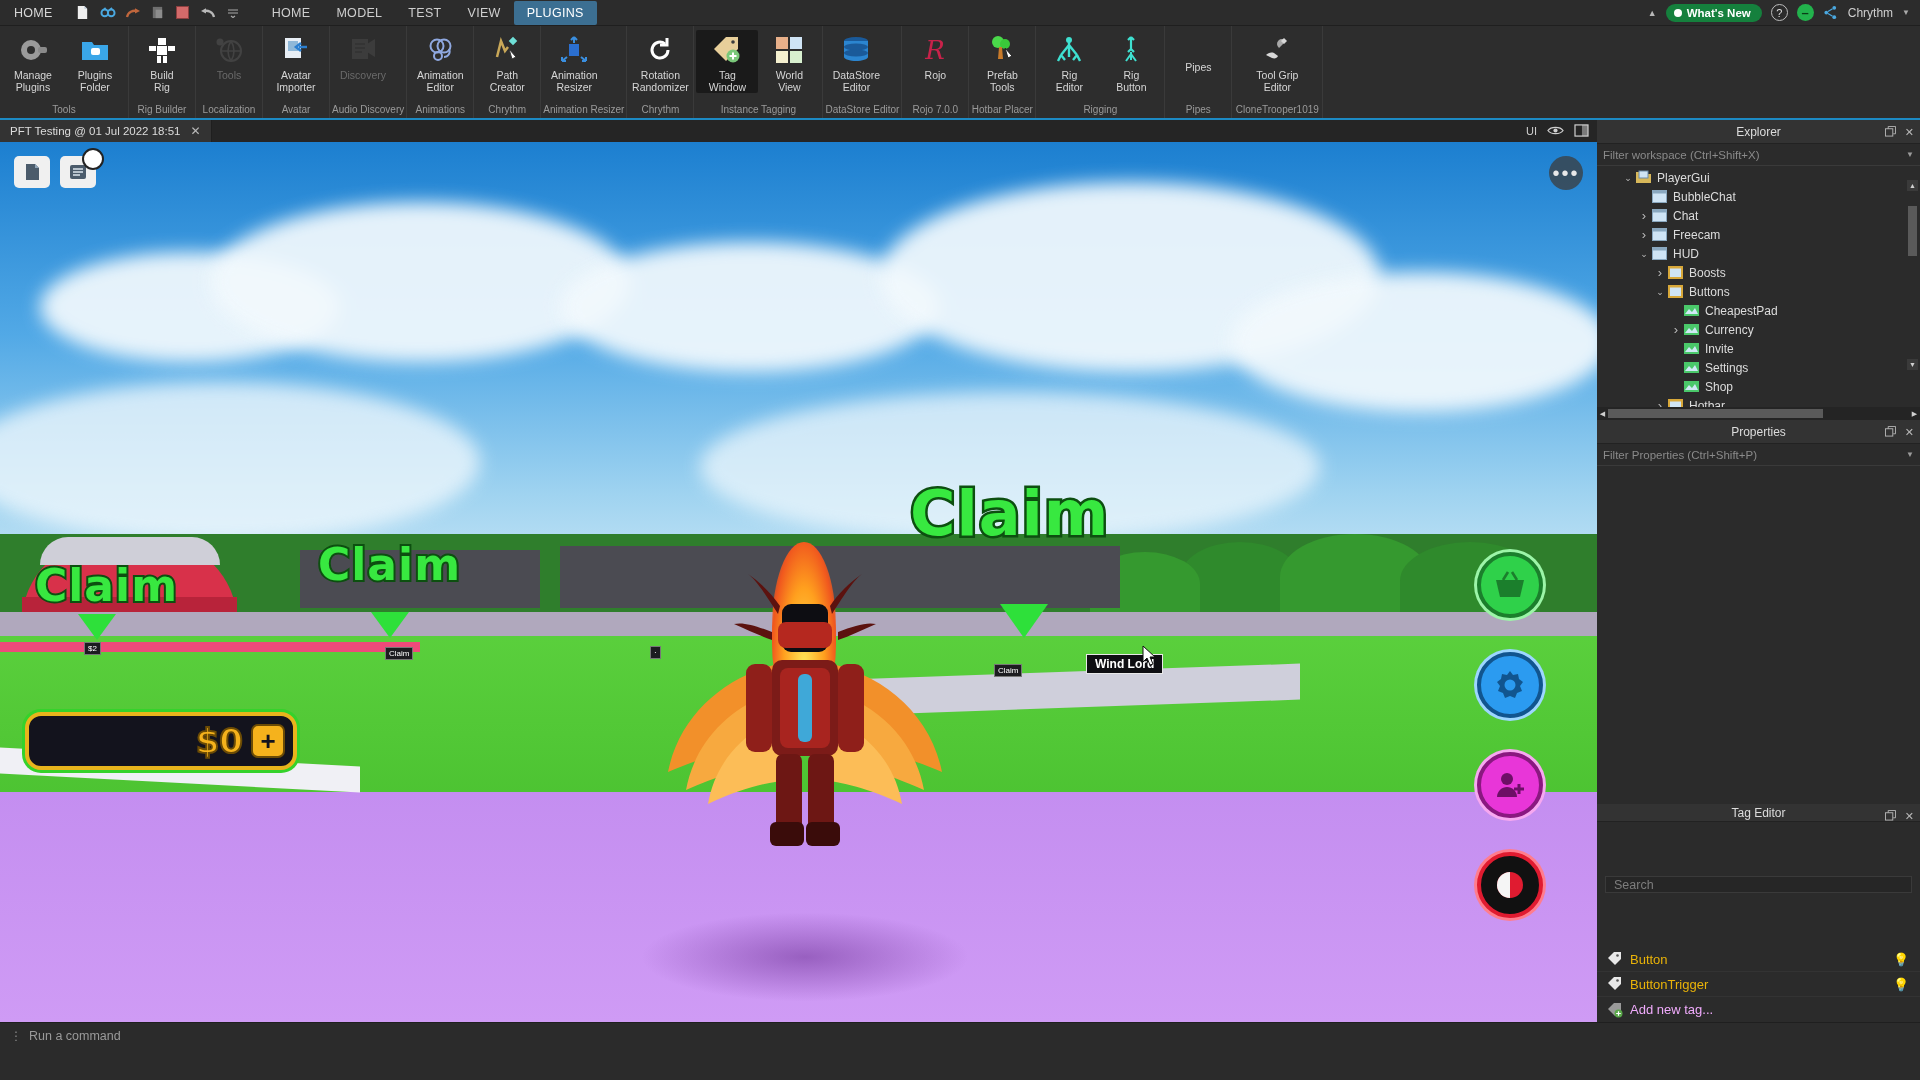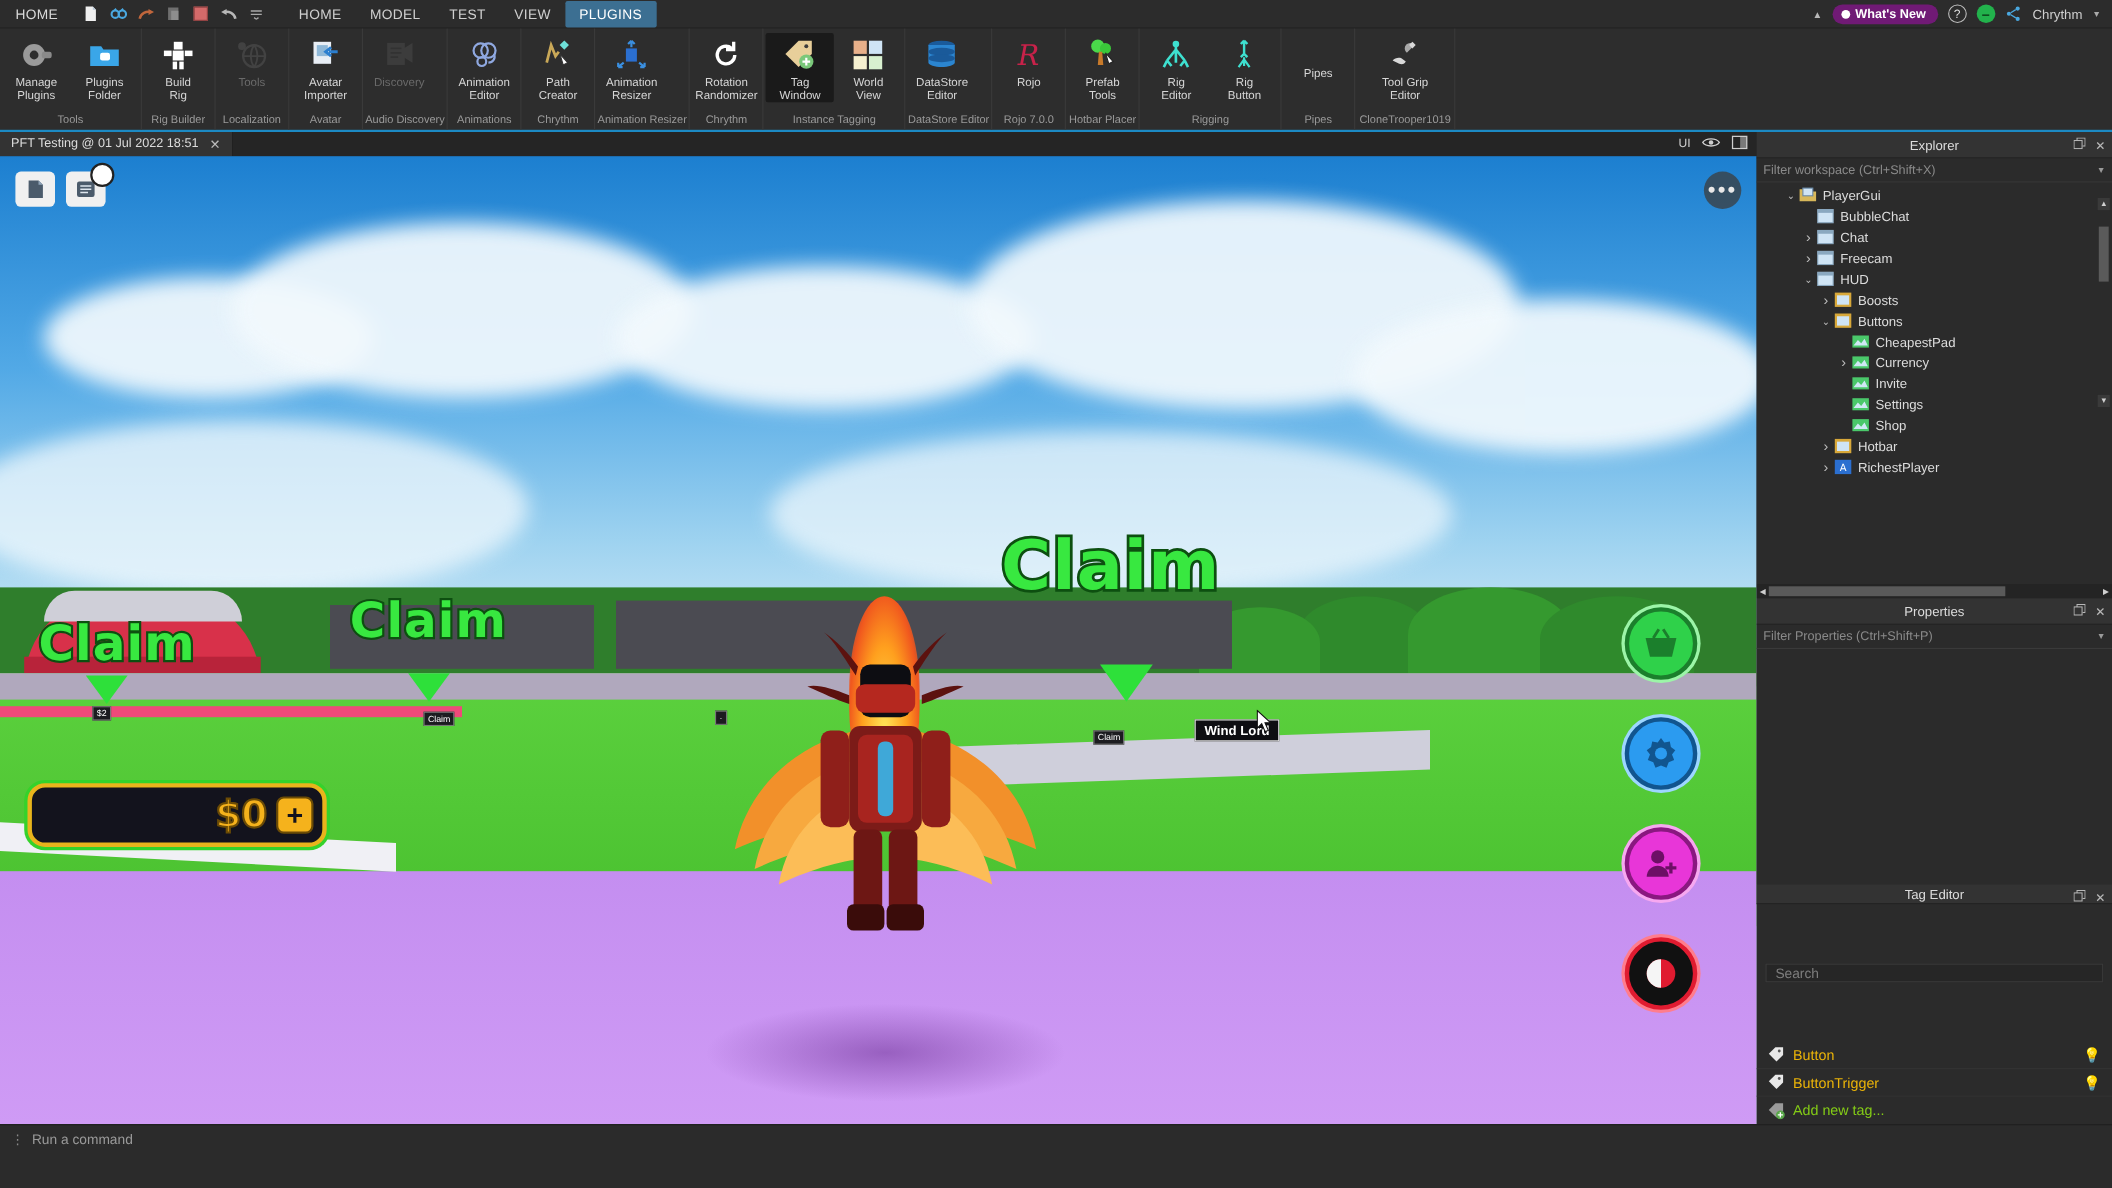--- a/index.html
+++ b/index.html
@@ -10,21 +10,21 @@
   
   .menubar { position:absolute; left:0; top:0; width:1920px; height:26px;
     background:#2c2c2c; display:flex; align-items:center; border-bottom:1px solid #1f1f1f; }
   .menu-file { color:#d8d8d8; font-size:12.5px; padding:0 12px 0 14px; letter-spacing:.3px; }
   .qat { display:flex; align-items:center; gap:9px; padding:0 10px; }
   .qat-ico { width:16px; height:16px; display:flex; align-items:center; justify-content:center; }
   .mtabs { display:flex; align-items:center; margin-left:8px; }
   .mtab { color:#cfcfcf; font-size:12.5px; padding:5px 13px; letter-spacing:.3px; }
   .mtab.active { background:#3c6f92; color:#fff; border-radius:2px; }
   .topright { margin-left:auto; display:flex; align-items:center; gap:9px; padding-right:10px; }
-  .whatsnew { background:#701a75; color:#fff; font-size:11.5px; font-weight:bold;
+  .whatsnew { background:#15803d; color:#fff; font-size:11.5px; font-weight:bold;
     border-radius:11px; padding:3px 11px 3px 8px; display:flex; align-items:center; gap:5px; }
   .wn-dot { width:8px; height:8px; border-radius:50%; background:#fff; }
   .circ-ico { width:17px; height:17px; border-radius:50%; display:flex;
     align-items:center; justify-content:center; font-size:11px; }
   .user-name { color:#cfcfcf; font-size:12px; }
   .caretS { color:#aaa; font-size:8px; }
 
   
   .ribbon { position:absolute; left:0; top:26px; width:1920px; height:94px;
     background:#2d2d2d; display:flex; align-items:stretch; border-bottom:2px solid #1c8ac4; }
@@ -673,21 +673,21 @@
             </svg>
           <span class="cnt"></span>
         </div>
       </div>
       <div class="vp-dots">•••</div>
     </div>
   </div>
 
   <div class="dock">
 
-    <div style="height:424px;display:flex;flex-direction:column;">
+    <div style="height:300px;display:flex;flex-direction:column;">
       <div class="pnl-title">
         <span>Explorer</span>
         <span class="pnl-acts">
           <span>
             <svg width="11" height="11" viewBox="0 0 12 12">
                 <rect x="0.5" y="3" width="8" height="8" fill="none" stroke="#b8b8b8"></rect>
                 <path d="M3.5 3V.5h8v8H9" fill="none" stroke="#b8b8b8"></path>
               </svg></span>
           <span>✕</span>
         </span>
@@ -883,21 +883,21 @@
           <span class="bulb">💡</span>
         </div>
         <div class="tagrow">
           <svg width="16" height="16" viewBox="0 0 16 16" style="margin-right:7px;">
               <path d="M1 7 7 1h7v7l-6 6z" fill="#e8e8e8"></path>
               <circle cx="10.5" cy="4.5" r="1.3" fill="#555"></circle>
             </svg>
           <span>ButtonTrigger</span>
           <span class="bulb">💡</span>
         </div>
-        <div class="tagrow" style="color:#84cc16;border-bottom:none;">
+        <div class="tagrow" style="color:#f0abfc;border-bottom:none;">
           <svg width="16" height="16" viewBox="0 0 16 16" style="margin-right:7px;">
               <path d="M1 7 7 1h7v7l-6 6z" fill="#9a9a9a"></path>
               <circle cx="11.5" cy="11.5" r="4" fill="#5aa84a"></circle>
               <path d="M11.5 9.2v4.6M9.2 11.5h4.6" stroke="#fff" stroke-width="1.2"></path>
             </svg>
           <span>Add new tag...</span>
         </div>
       </div>
     </div>
   </div>

